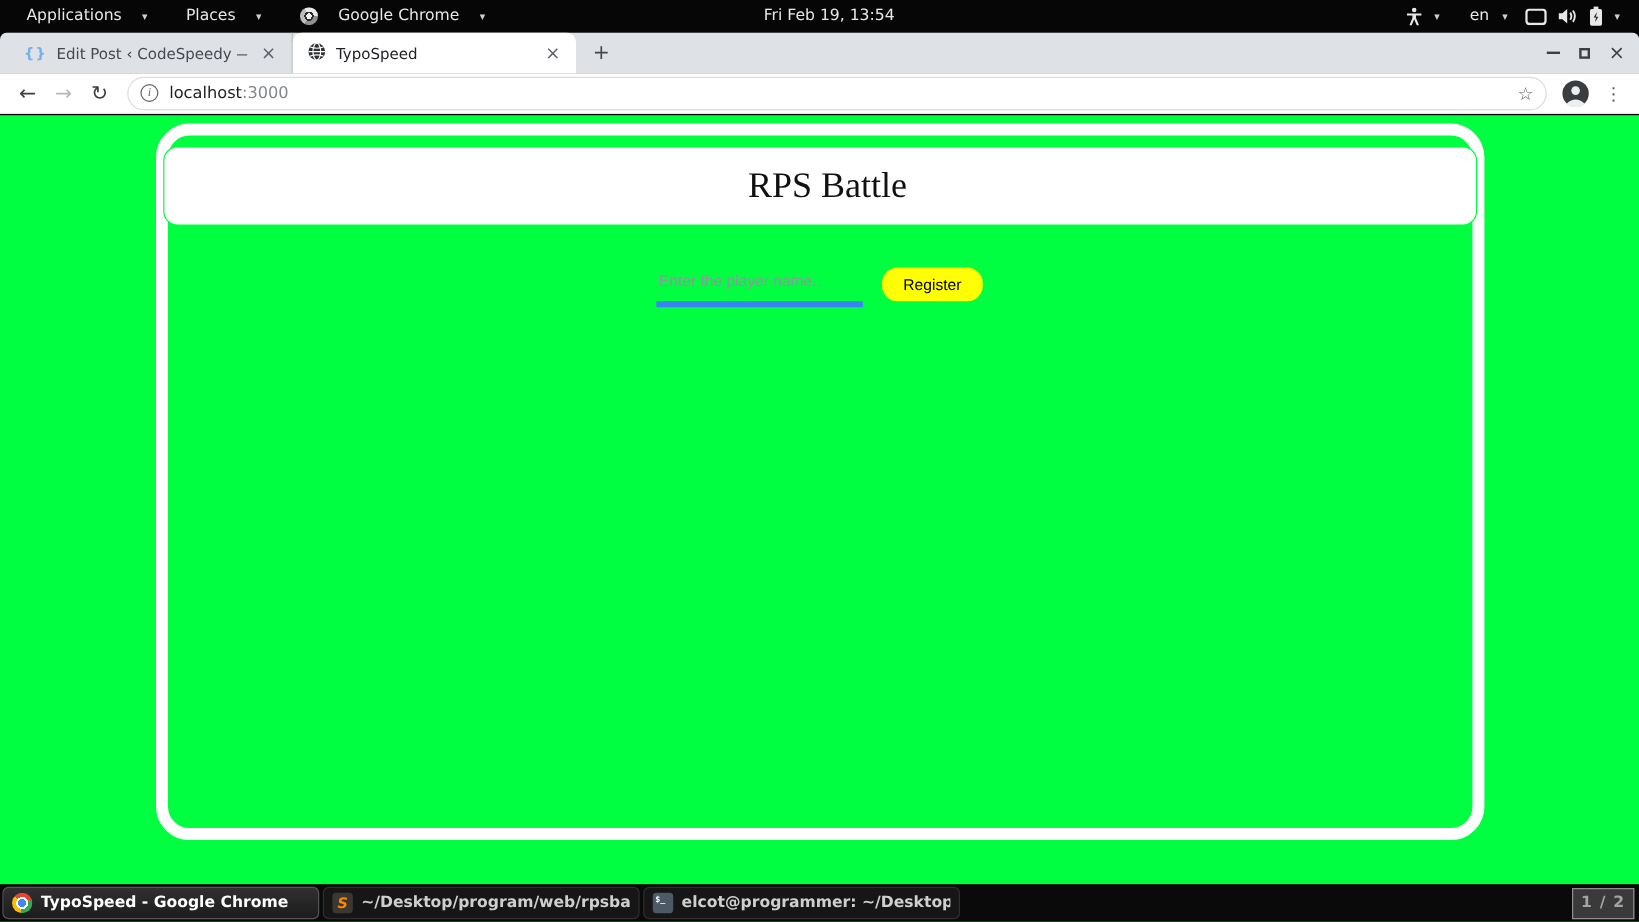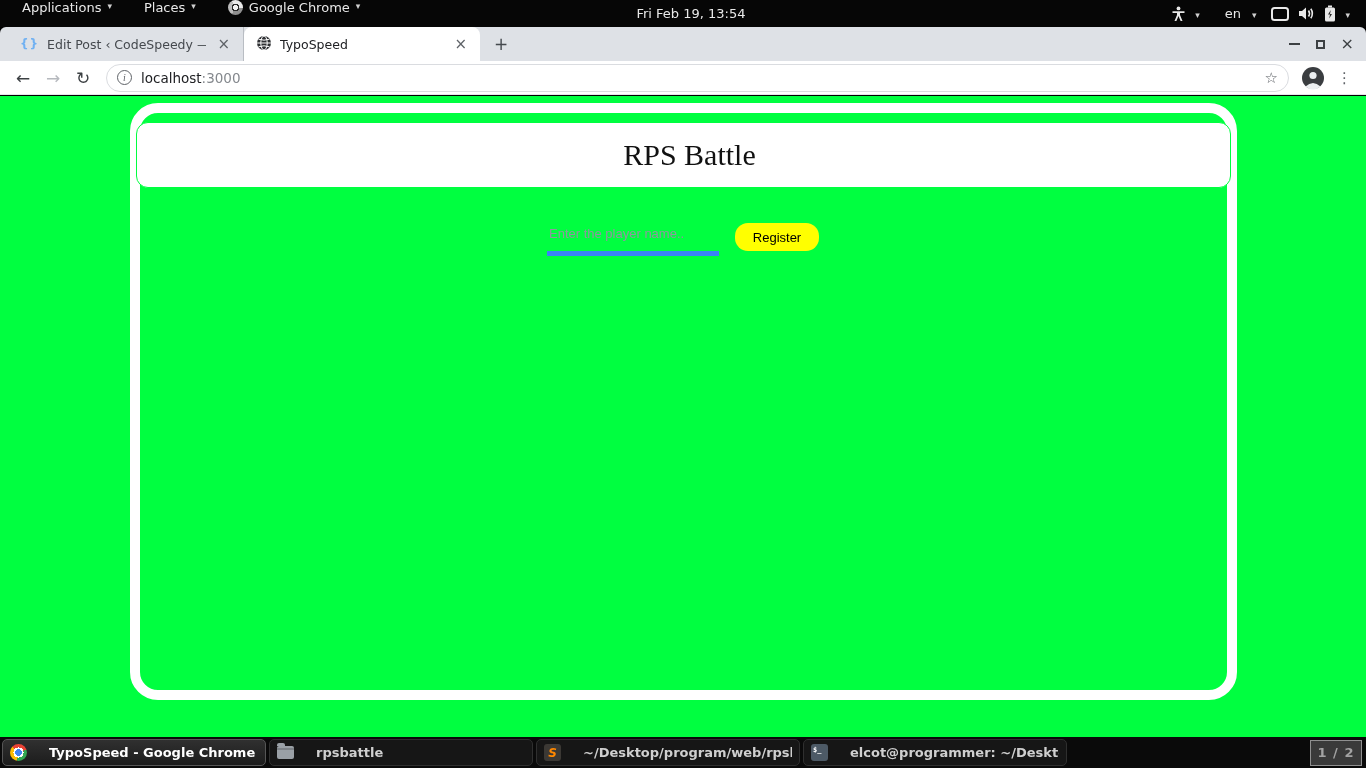--- a/index.html
+++ b/index.html
@@ -4,21 +4,21 @@
 <style>
   * { margin:0; padding:0; box-sizing:border-box; }
   html,body { width:1366px; height:768px; overflow:hidden; }
   body { font-family:"DejaVu Sans","Liberation Sans",sans-serif; background:#000; }
   .screen { position:relative; width:1366px; height:768px; }
 
   
   .topbar { position:absolute; top:0; left:0; right:0; height:27px; background:#060606;
             color:#e8e8e8; display:flex; align-items:center; font-size:13px; z-index:50; }
   .topbar-left { display:flex; align-items:center; gap:8px; padding-left:10px; }
-  .menu { display:flex; align-items:flex-start; gap:6px; padding:0 12px; height:27px; cursor:default; }
+  .menu { display:flex; align-items:center; gap:17px; padding:0 12px; height:27px; cursor:default; }
   .caret { font-size:9px; color:#cfcfcf; position:relative; top:1px; }
   .chrome-mini { width:15px; height:15px; border-radius:50%;
      background: radial-gradient(circle at 50% 50%, #f2f2f2 0 22%, #2a2a2a 22% 36%, transparent 36%),
                  conic-gradient(from -30deg, #e9e9e9 0 120deg, #8f8f8f 0 240deg, #bdbdbd 0 360deg); }
   .topbar-clock { position:absolute; left:16px; right:0; text-align:center; pointer-events:none; }
   .topbar-right { margin-left:auto; display:flex; align-items:center; gap:7px; padding-right:12px; }
   .tb-icon { display:inline-flex; align-items:center; justify-content:center; height:27px; }
   .tb-group { display:flex; align-items:center; gap:9px; padding:0 4px; }
   .lang { font-size:13px; color:#e8e8e8; padding:0 2px 0 10px; }
 
@@ -71,21 +71,21 @@
                   border-bottom:5px solid #3b82f6; outline:none; font-size:13px;
                   font-family:"Liberation Sans",sans-serif; color:#222; padding:0 2px 6px; }
   .player-input::placeholder { color:#9095a0; opacity:1; }
   .register-btn { width:84px; height:28px; margin-top:1px; background:#FFFF00; color:#000;
                   border:none; border-radius:13px; font-size:13px;
                   font-family:"Liberation Sans",sans-serif; cursor:pointer; }
 
   
   .taskbar { position:absolute; left:0; right:0; bottom:0; height:31px; background:#0a0a0a;
              display:flex; align-items:center; padding:0 2px; gap:3px; }
-  .task-btn { width:264px; height:27px; display:flex; align-items:center; gap:22px; padding:0 7px;
+  .task-btn { width:264px; height:27px; display:flex; align-items:center; gap:7px; padding:0 7px;
               border-radius:5px; border:1px solid #2f2f2f; background:#161616;
               color:#cfcfcf; font-size:13px; font-weight:700; overflow:hidden; }
   .task-btn.active { background:linear-gradient(#303030,#1c1c1c); border-color:#565656; color:#fff; }
   .task-label { white-space:nowrap; overflow:hidden; }
   .workspace { margin-left:auto; width:52px; height:26px; margin-right:2px; background:#3a3a3a;
                border:1px solid #8f8f8f; color:#a3a3a3; font-size:13px; font-weight:700;
                display:flex; align-items:center; justify-content:center; letter-spacing:1px; }
   .ticon { width:17px; height:17px; flex:0 0 auto; display:flex; align-items:center; justify-content:center; }
   .chrome-color { width:17px; height:17px; border-radius:50%;
      background: radial-gradient(circle at 50% 50%, #4285f4 0 28%, #fff 28% 42%, transparent 42%),
@@ -224,26 +224,20 @@
 
   <footer class="taskbar">
     <div class="task-btn active">
       <span class="ticon">
           <span class="chrome-color"></span>
         </span>
       <span class="task-label">TypoSpeed - Google Chrome</span>
     </div>
     <div class="task-btn">
       <span class="ticon">
-          <span class="folder"></span>
-        </span>
-      <span class="task-label">rpsbattle</span>
-    </div>
-    <div class="task-btn">
-      <span class="ticon">
           <span class="sublime">S</span>
         </span>
       <span class="task-label">~/Desktop/program/web/rpsbattl…</span>
     </div>
     <div class="task-btn">
       <span class="ticon">
           <span class="termicon">$_</span>
         </span>
       <span class="task-label">elcot@programmer: ~/Desktop/pr…</span>
     </div>

